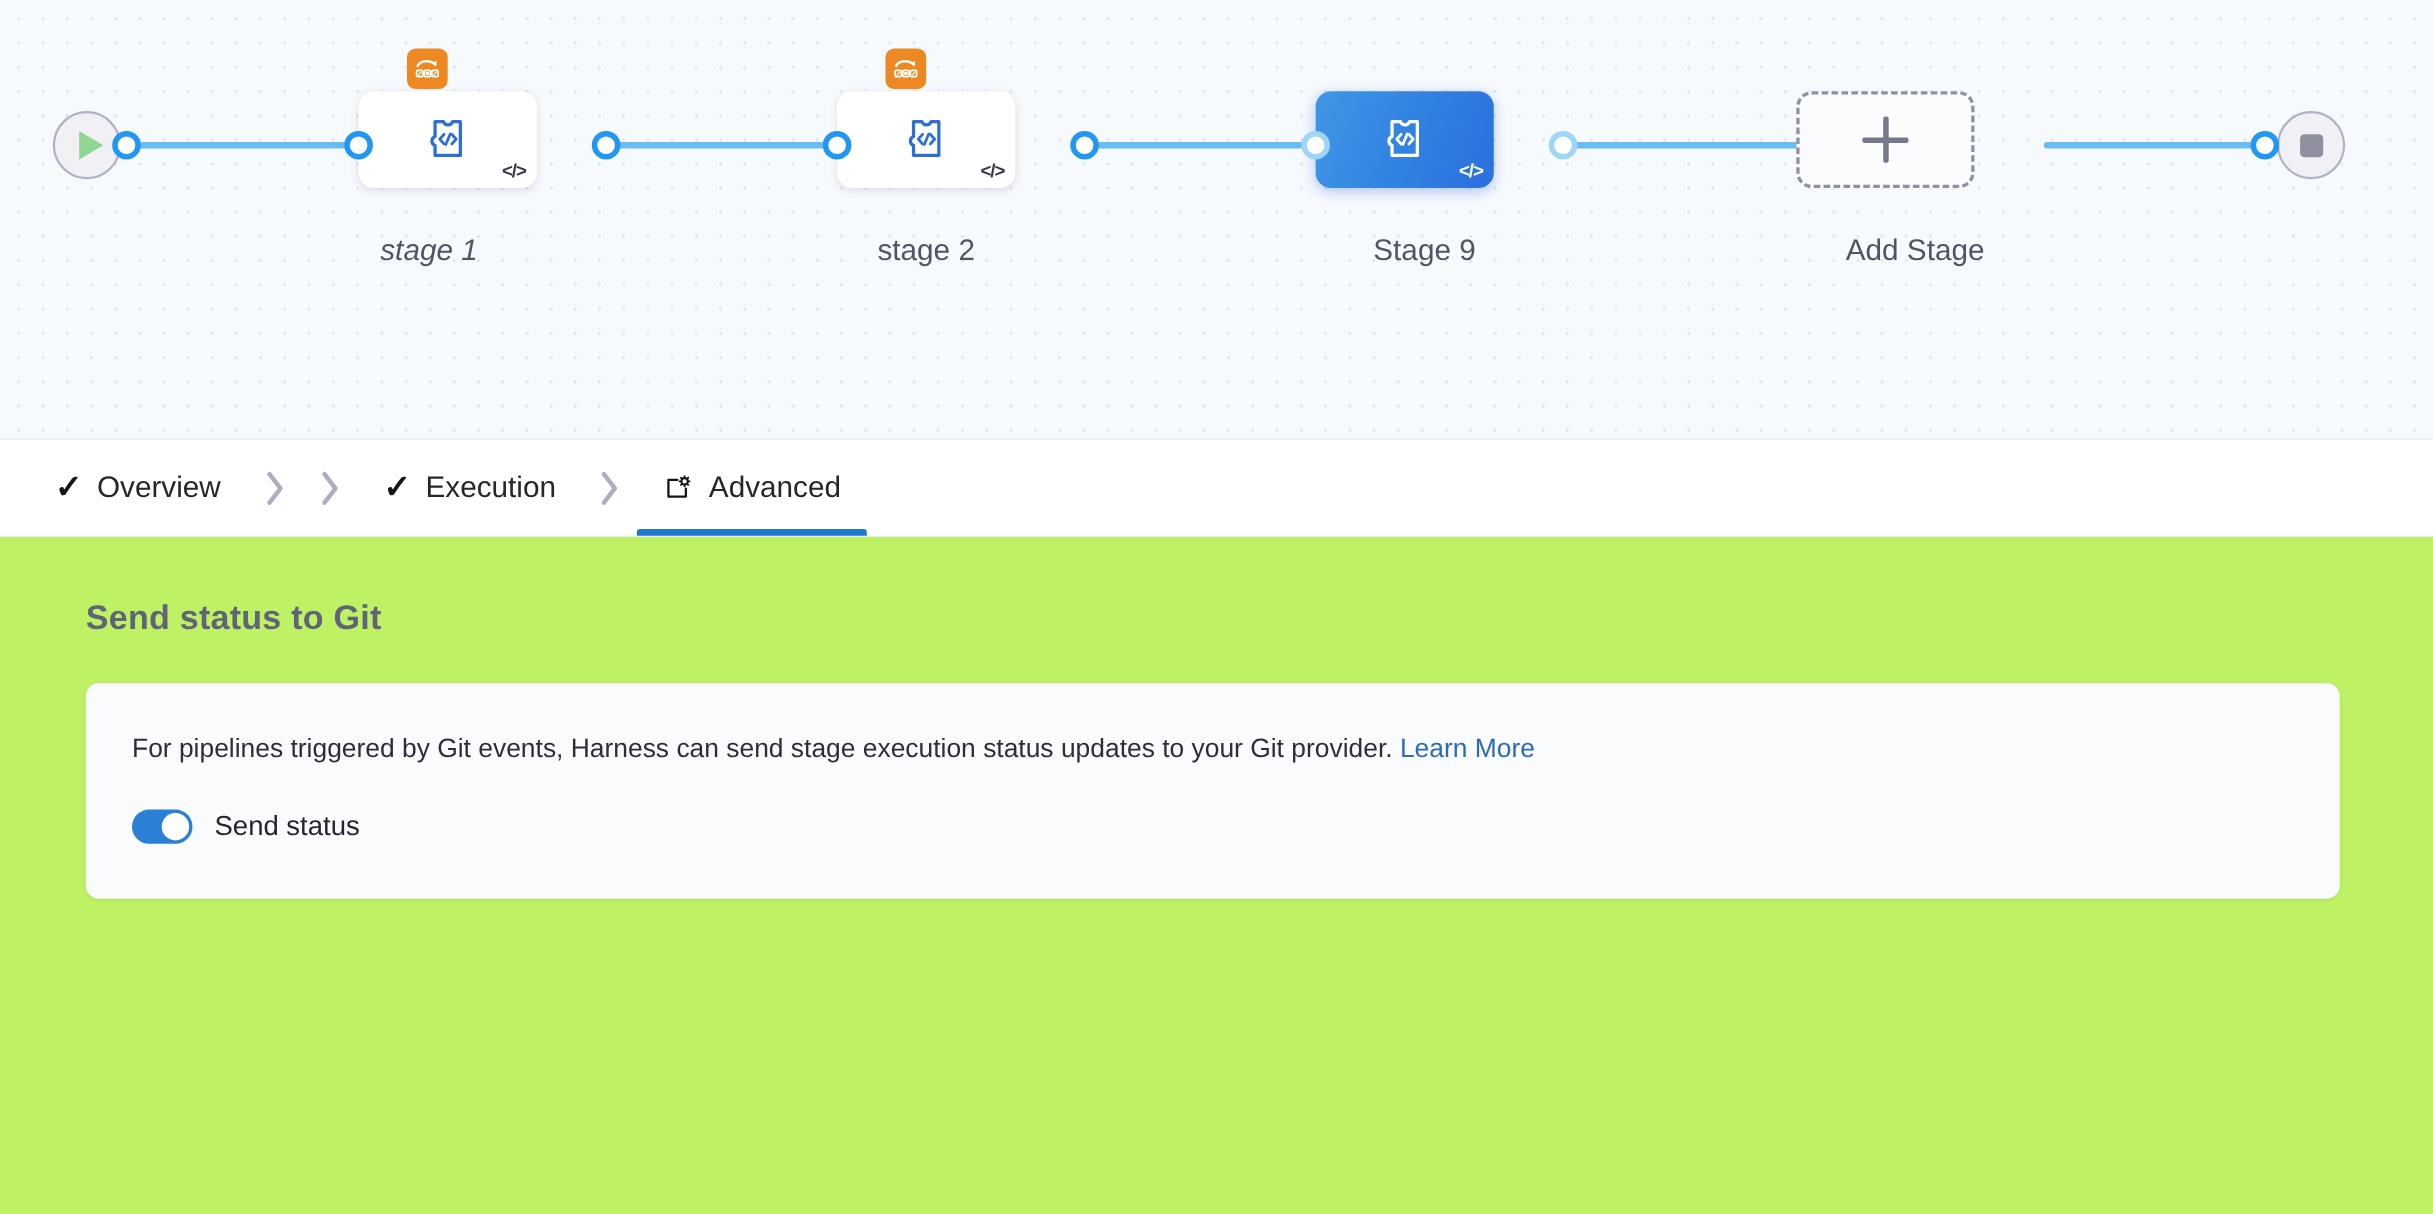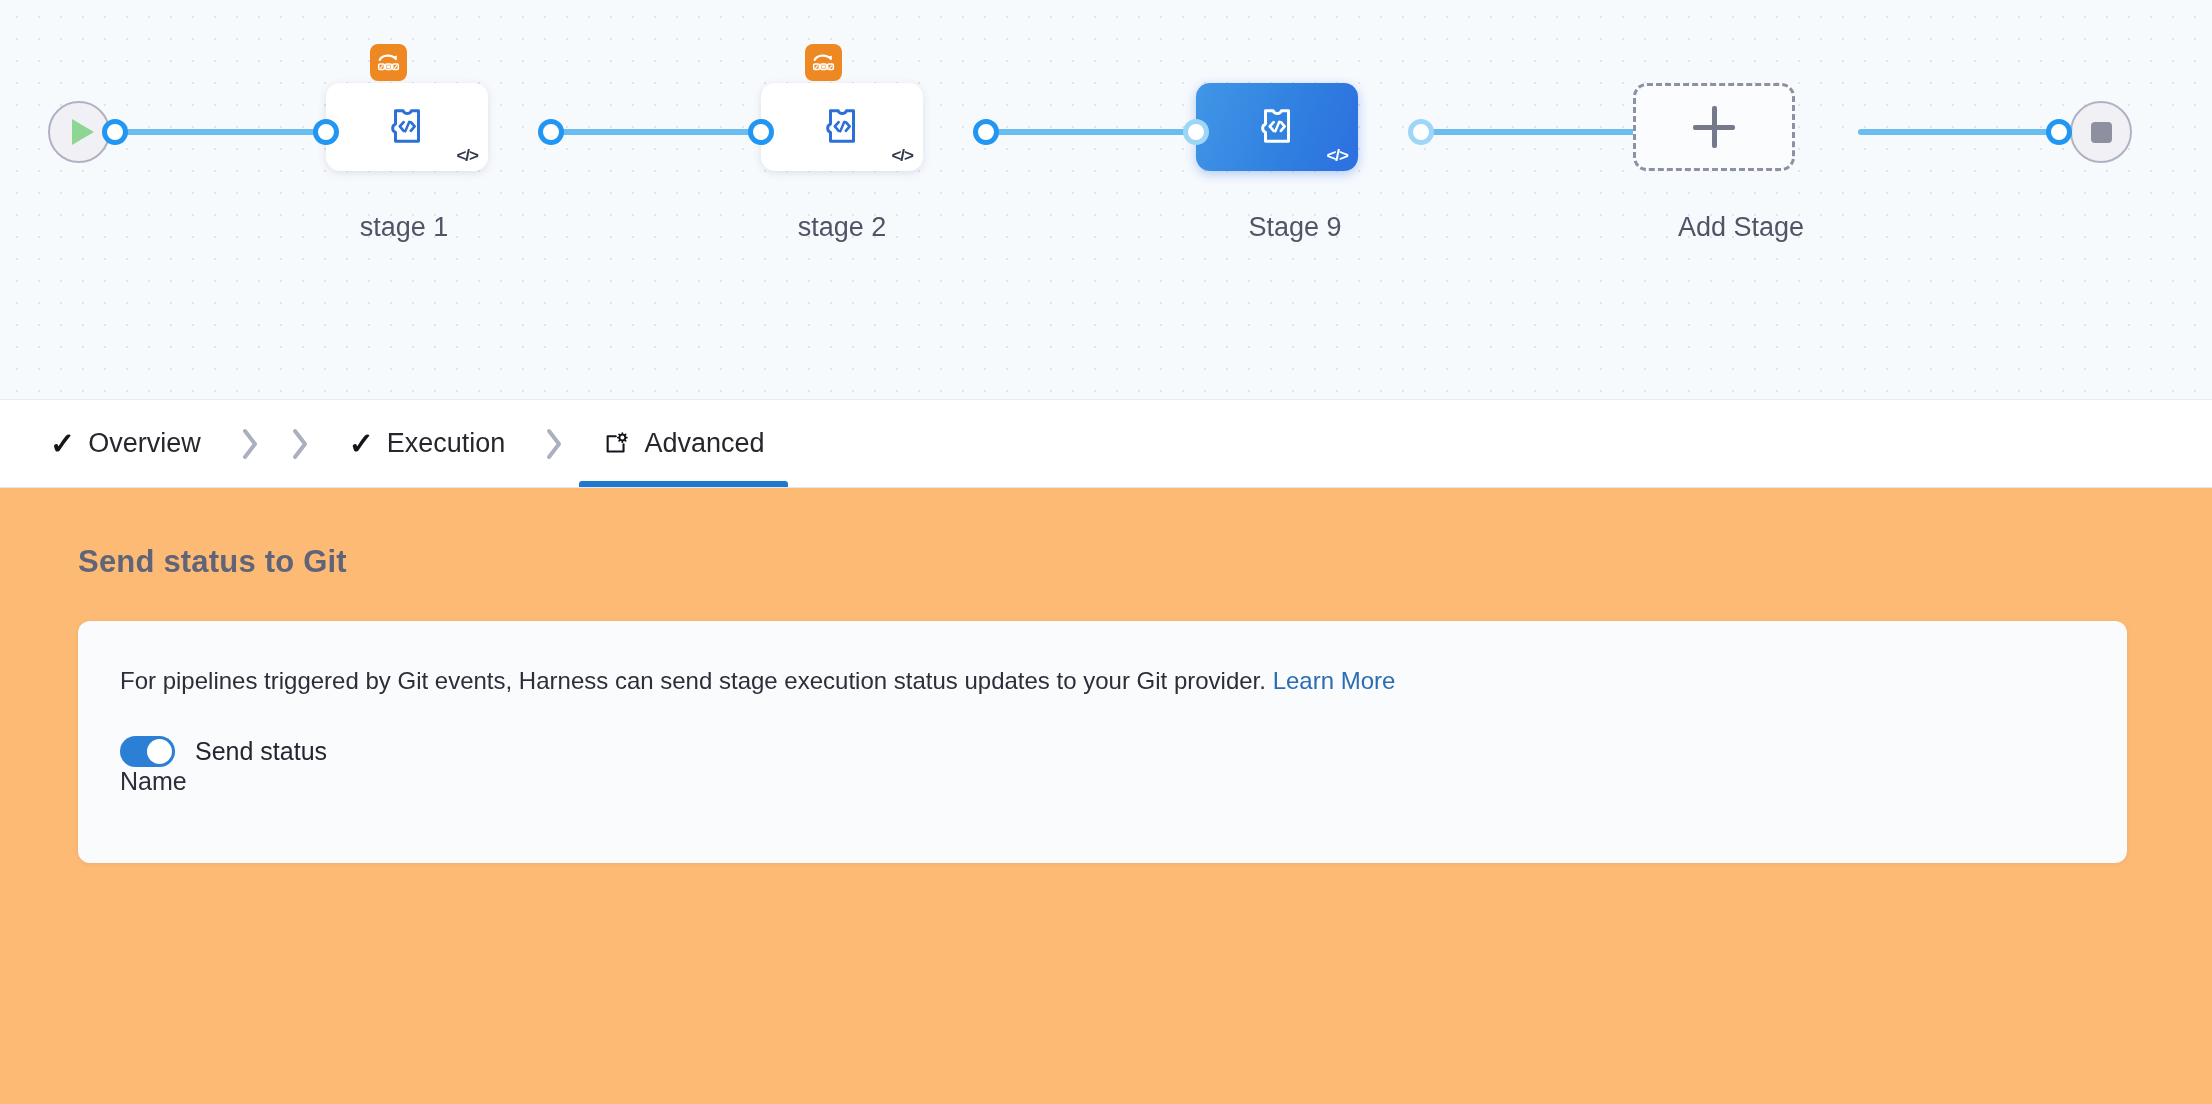--- a/index.html
+++ b/index.html
@@ -197,21 +197,21 @@
     display: flex;
     align-items: center;
     padding: 0 14px;
     color: #aab0c0;
   }
 
   
   .content {
     width: 2212px;
     height: calc(1104px - 400px - 88px);
-    background: #fdba74;
+    background: #bef264;
     padding: 56px 78px 0 78px;
   }
   .section-title {
     font-size: 31px;
     font-weight: 700;
     color: #5f6479;
     margin-bottom: 41px;
     letter-spacing: .2px;
   }
   .card {
@@ -335,21 +335,21 @@
     <svg class="node-main-icon" viewBox="0 0 48 48">
       <path d="M12 8 H20 a4.6 4.6 0 0 0 8.6 0 H36 V40 H12 V30.6 a4.6 4.6 0 0 1 0-8.6 Z" fill="none" stroke="#2c6fd6" stroke-width="3.1" stroke-linejoin="round"></path>
       <path d="M20.5 20 L16.5 24.5 L20.5 29" fill="none" stroke="#2c6fd6" stroke-width="2.8" stroke-linecap="round" stroke-linejoin="round"></path>
       <path d="M28 20 L32 24.5 L28 29" fill="none" stroke="#2c6fd6" stroke-width="2.8" stroke-linecap="round" stroke-linejoin="round"></path>
       <path d="M26.4 19.6 L22.2 29.6" stroke="#2c6fd6" stroke-width="2.6" stroke-linecap="round"></path>
     </svg>
     <span class="node-corner-code">&lt;/&gt;</span>
   </div>
   <div class="port" style="left:313px;"></div>
   <div class="port" style="left:538px;"></div>
-  <div class="stage-label" style="left:274px;">stage 1</div>
+  <div class="stage-label" style="left:260px;font-style:italic;">stage 1</div>
 
   <div class="stage-node" style="left:761px;">
     <div class="cond-badge">
       <svg width="25" height="25" viewBox="0 0 24 24">
         <path d="M3.5 9.5 C6 4.5 15 4 19 8.5" stroke="#ffffff" stroke-width="2.1" fill="none" stroke-linecap="round"></path>
         <path d="M19.5 9.6 L20.2 5.2 L15.6 7.0 Z" fill="#ffffff"></path>
         <rect x="2.6" y="13.4" width="5.4" height="5.4" rx="1" stroke="#ffffff" stroke-width="1.5" fill="none"></rect>
         <rect x="9.3" y="13.4" width="5.4" height="5.4" rx="1" stroke="#ffffff" stroke-width="1.5" fill="none"></rect>
         <rect x="16.0" y="13.4" width="5.4" height="5.4" rx="1" stroke="#ffffff" stroke-width="1.5" fill="none"></rect>
         <rect x="10.6" y="14.7" width="2.8" height="2.8" fill="#ffffff"></rect>
@@ -442,17 +442,16 @@
       <a class="link">Learn More</a>
     </div>
 
     <div class="toggle-row">
       <div class="switch">
         <div class="knob"></div>
       </div>
       <span class="toggle-label">Send status</span>
     </div>
 
-    <div class="field-label">Name</div>
 
 
   </div>
 </div>
 
 </body></html>

